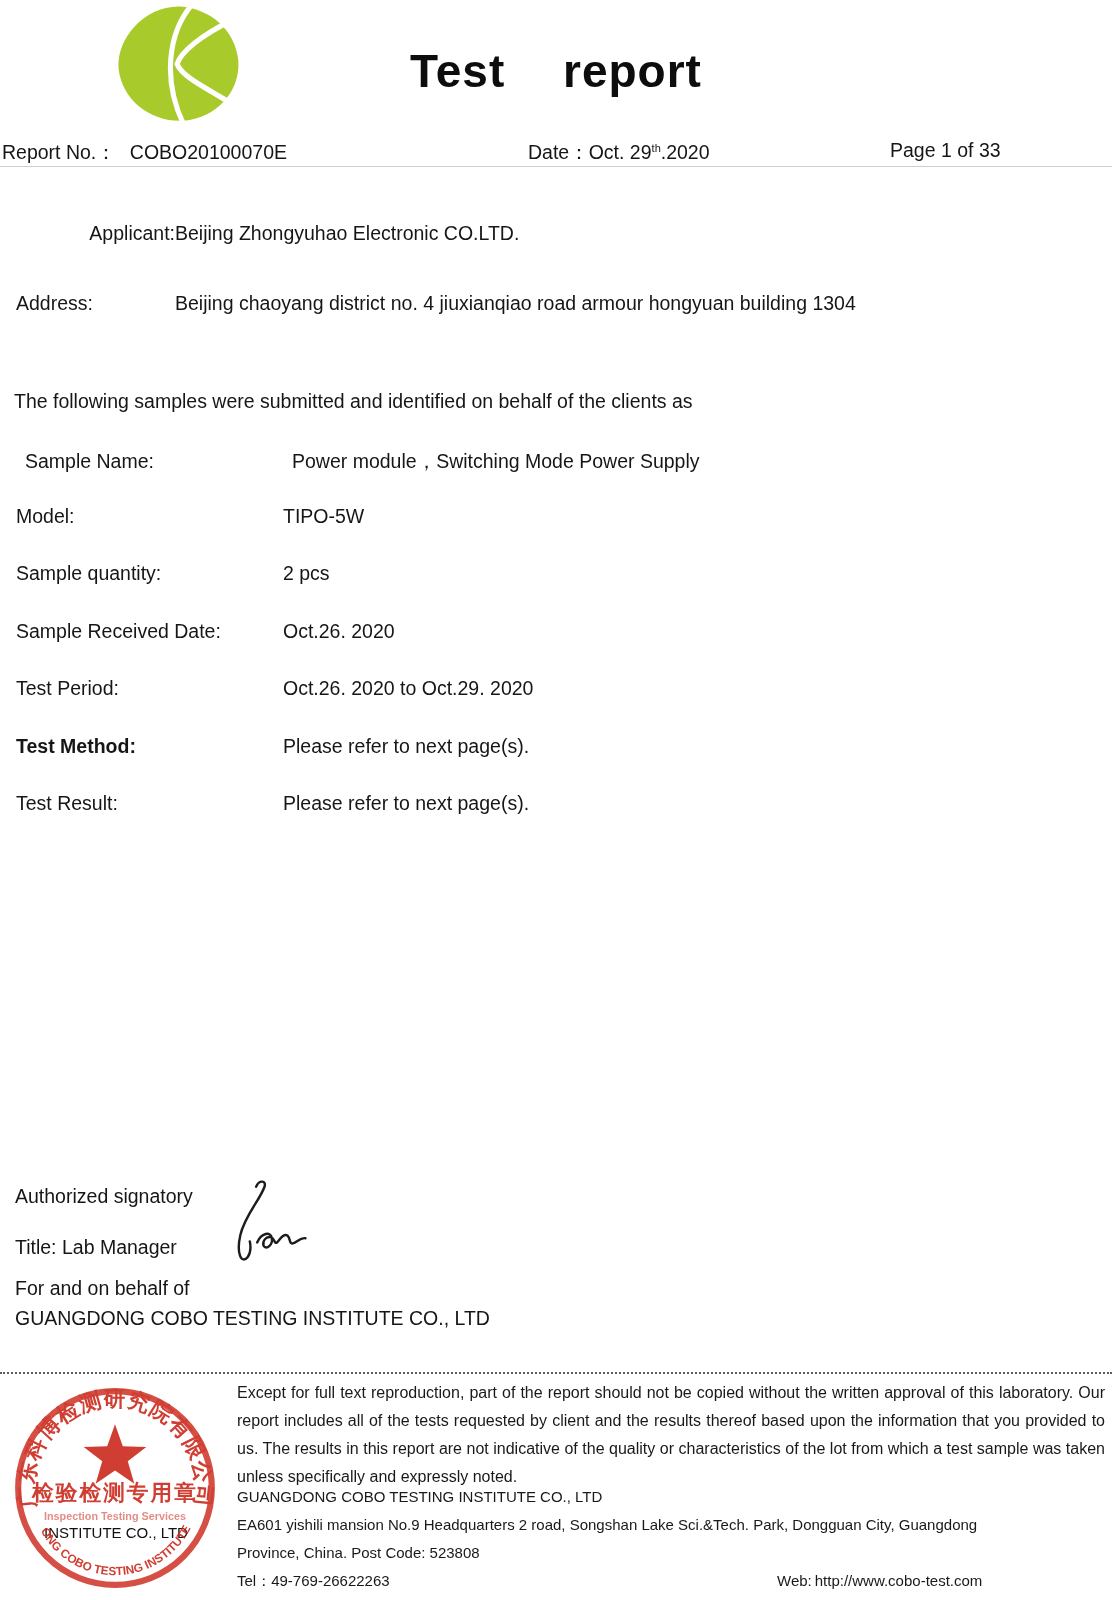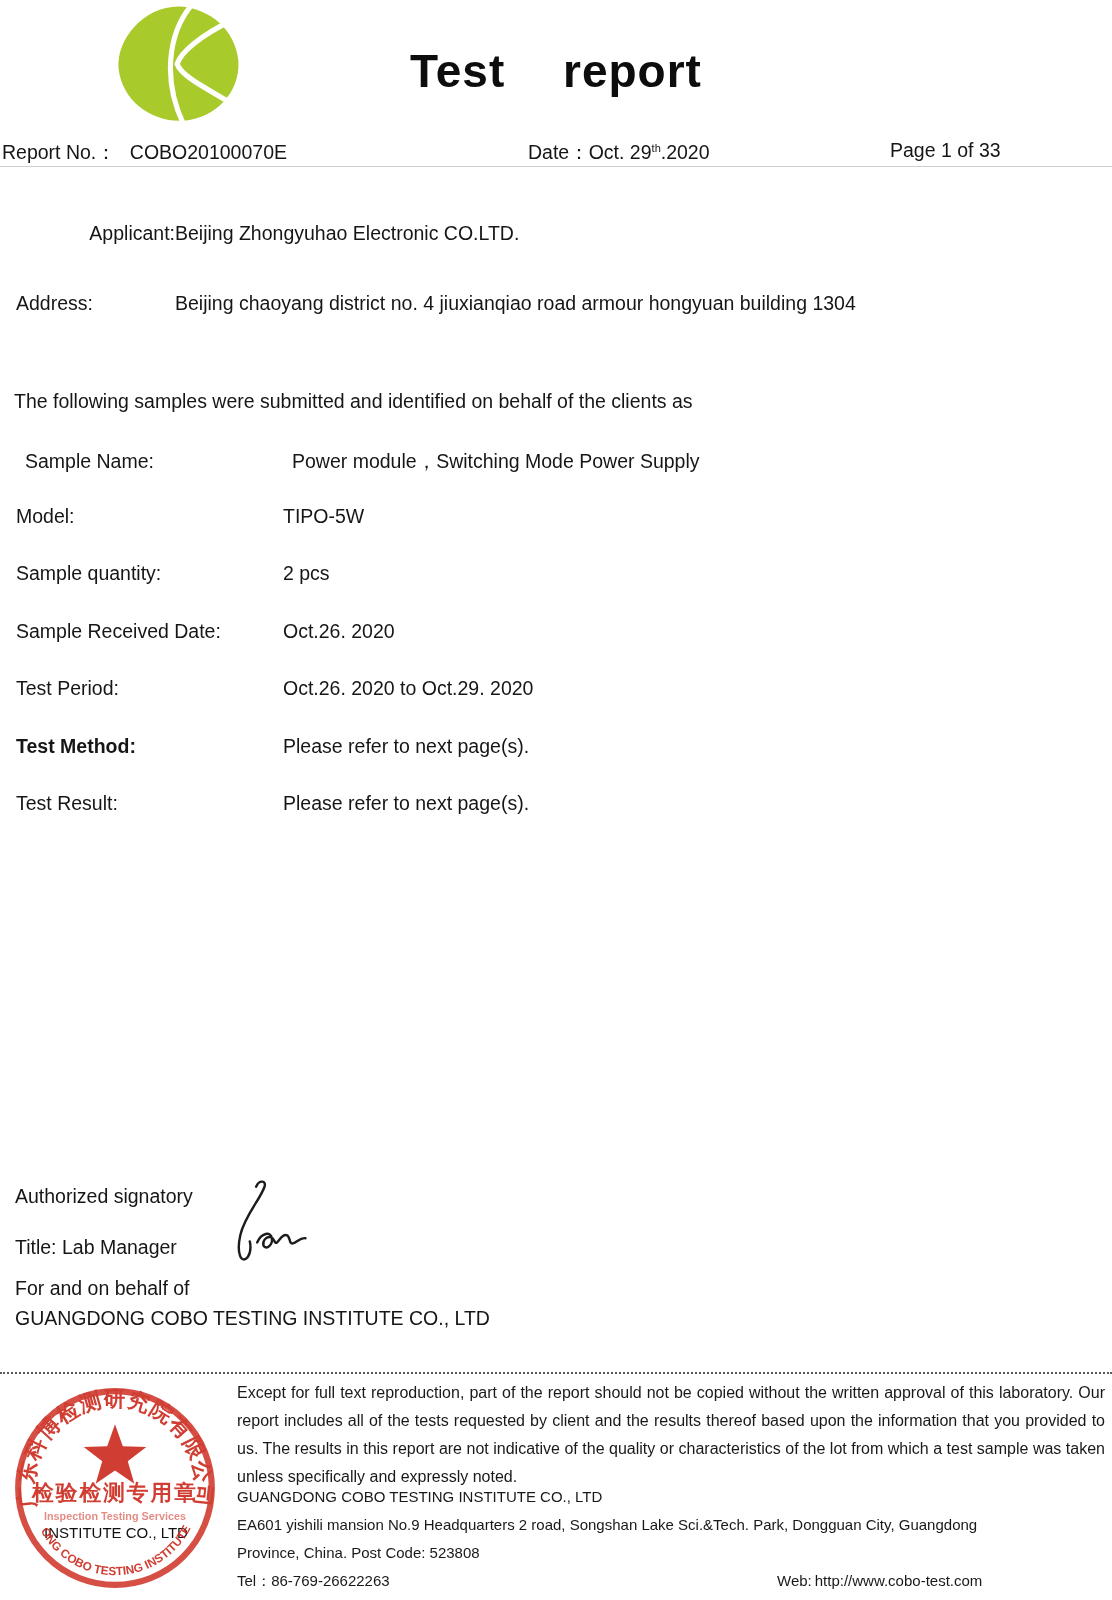--- a/index.html
+++ b/index.html
@@ -115,18 +115,18 @@
     <text font-size="11.5" font-weight="bold" fill="#cc2a1d">
       <textPath href="#arcBottom" startOffset="50%" text-anchor="middle">GUANGDONG COBO TESTING INSTITUTE CO.,LTD</textPath>
     </text>
   </svg>
 
   <div class="abs foot disclaimer">Except for full text reproduction, part of the report should not be copied without the written approval of this laboratory. Our report includes all of the tests requested by client and the results thereof based upon the information that you provided to us. The results in this report are not indicative of the quality or characteristics of the lot from which a test sample was taken unless specifically and expressly noted.</div>
   <div class="abs foot footline" style="top:1488px;">GUANGDONG COBO TESTING INSTITUTE CO., LTD</div>
   <div class="abs foot footline" style="top:1516px;">EA601 yishili mansion No.9 Headquarters 2 road, Songshan Lake Sci.&amp;Tech. Park, Dongguan City, Guangdong</div>
   <div class="abs foot footline" style="top:1544px;">Province, China. Post Code: 523808</div>
   <div class="abs foot" style="top:1572px;height:22px;">
-    <span class="abs footline" style="left:0;"><span>Tel：</span><span>86-769-26622263</span></span>
+    <span class="abs footline" style="left:0;"><span>Tel：</span><span>49-769-26622263</span></span>
     <span class="abs footline" style="left:241px;margin-top:36px;"><span>Fax：</span><span>86-769-26622012</span></span>
     <span class="abs footline" style="left:540px;"><span>Web:</span><span style="margin-left:3px;">http://www.cobo-test.com</span></span>
   </div>
 
 </div>
 
 </body></html>

